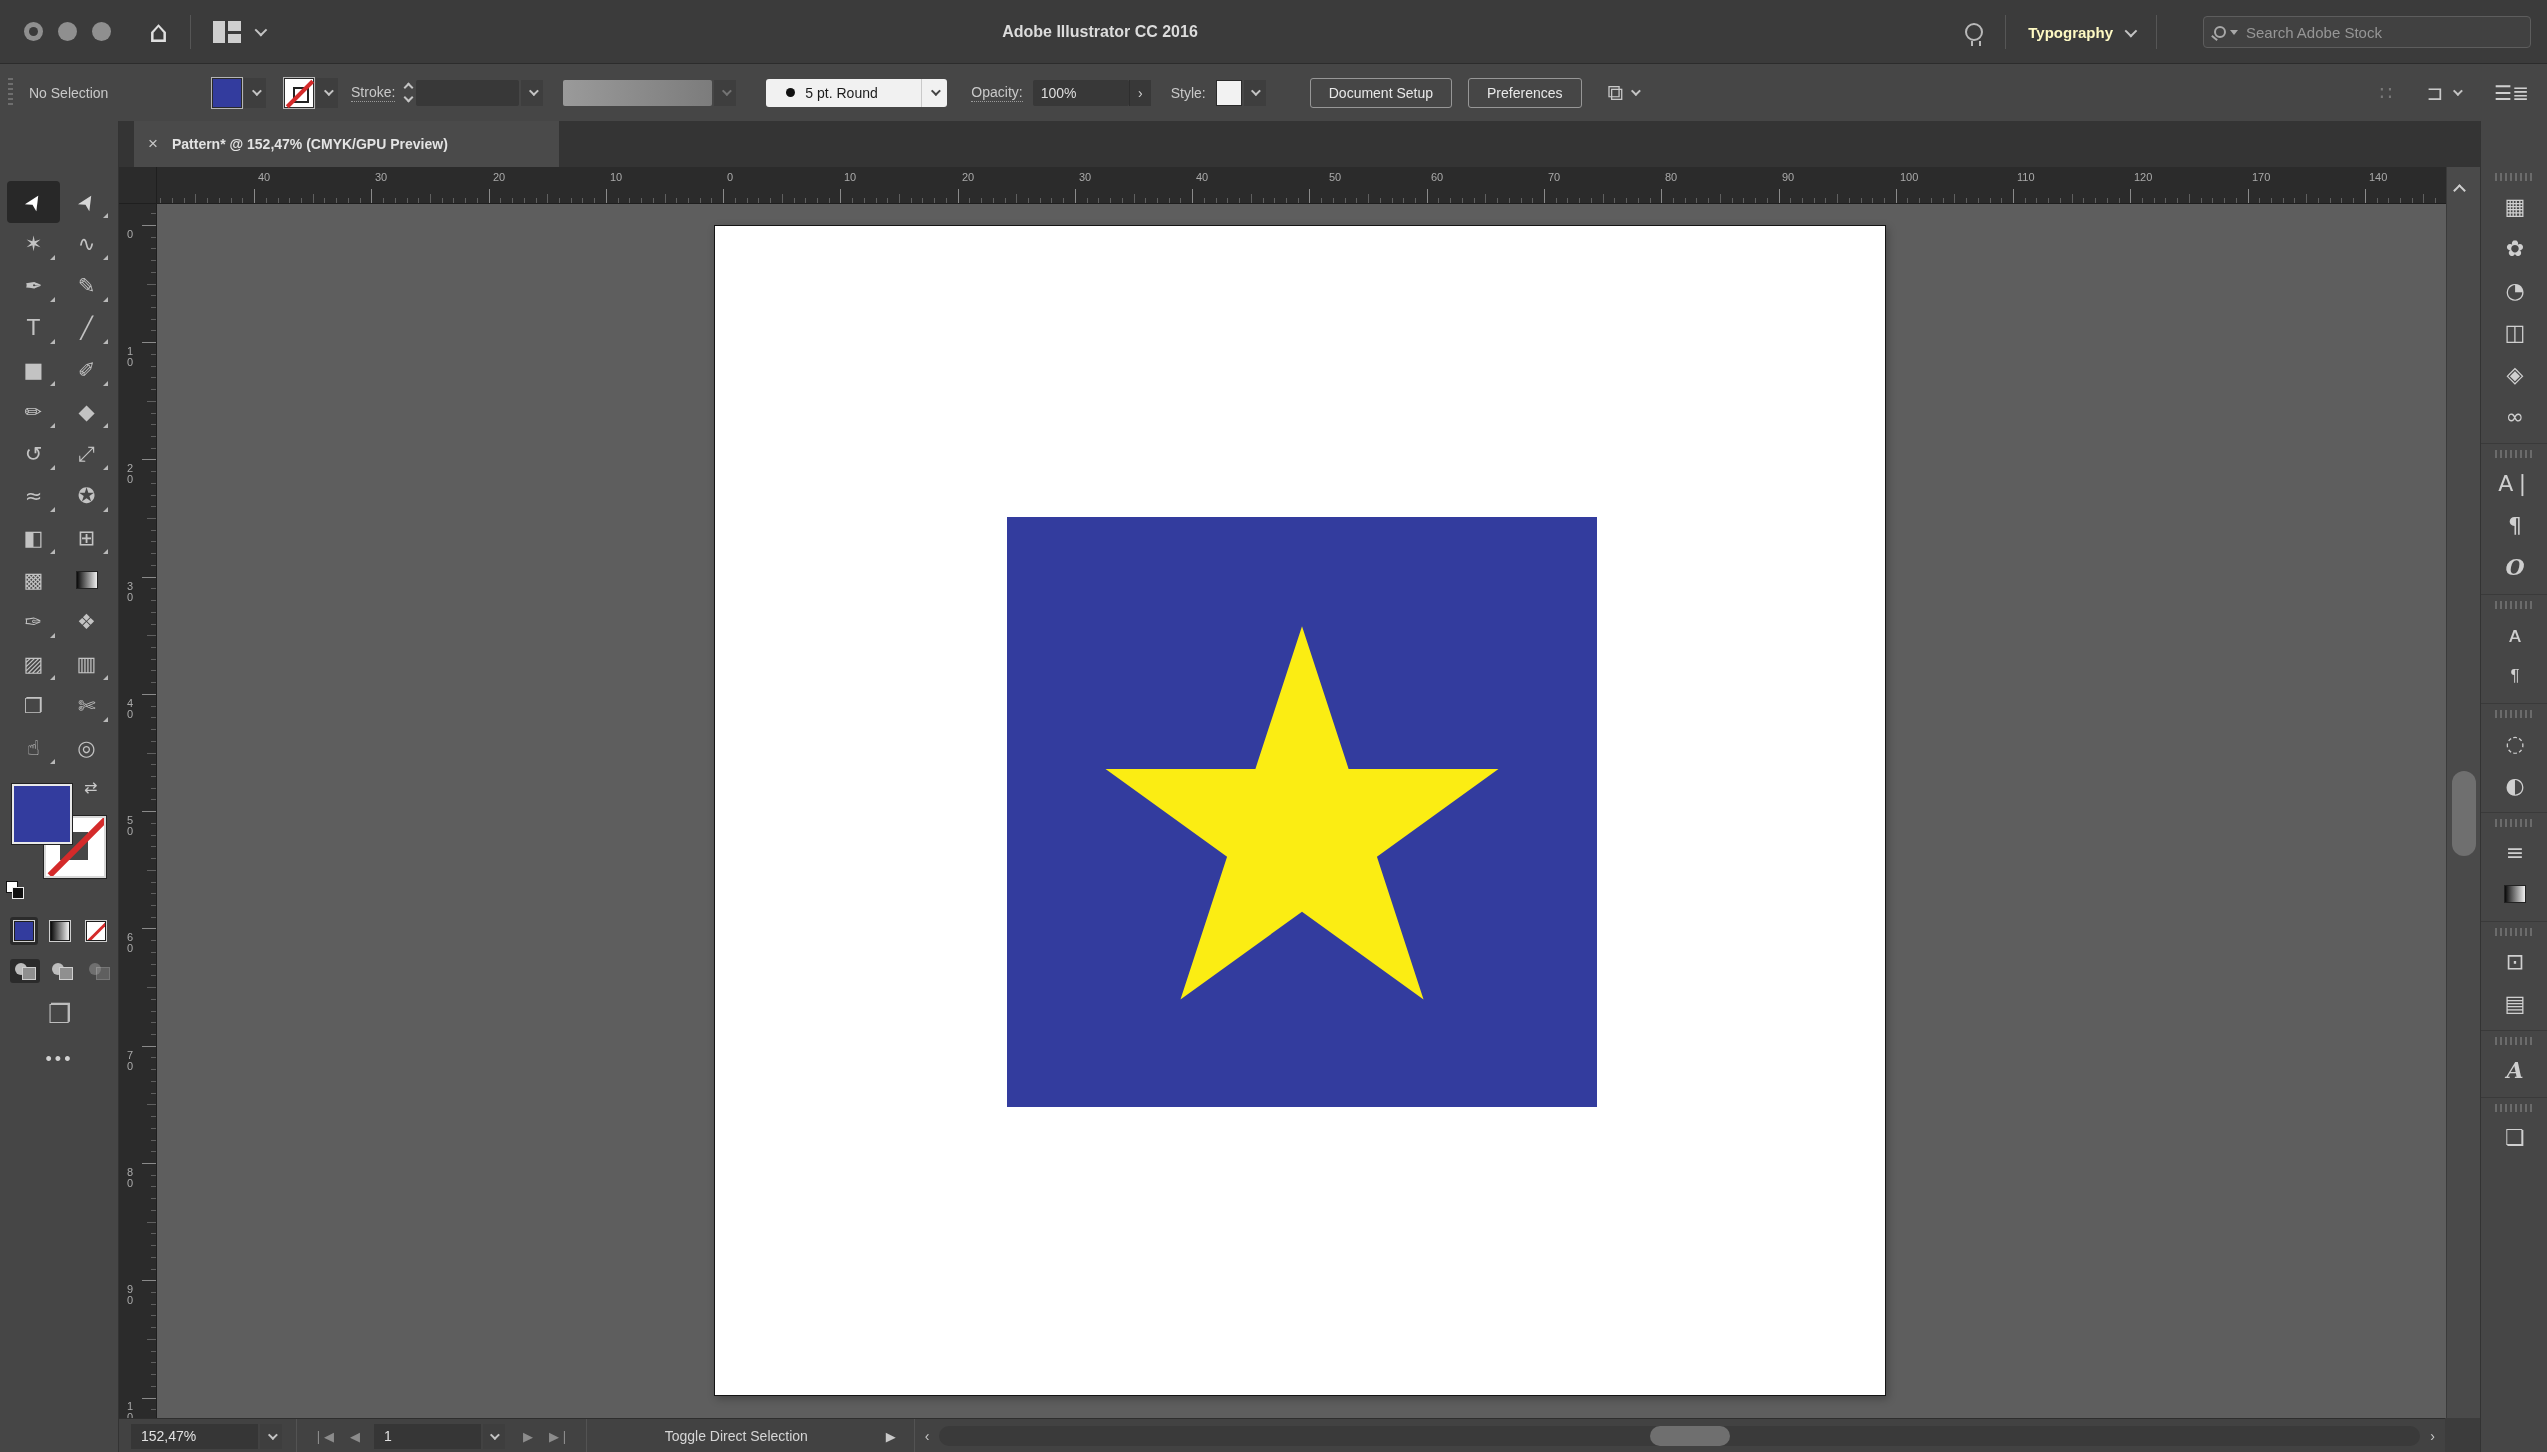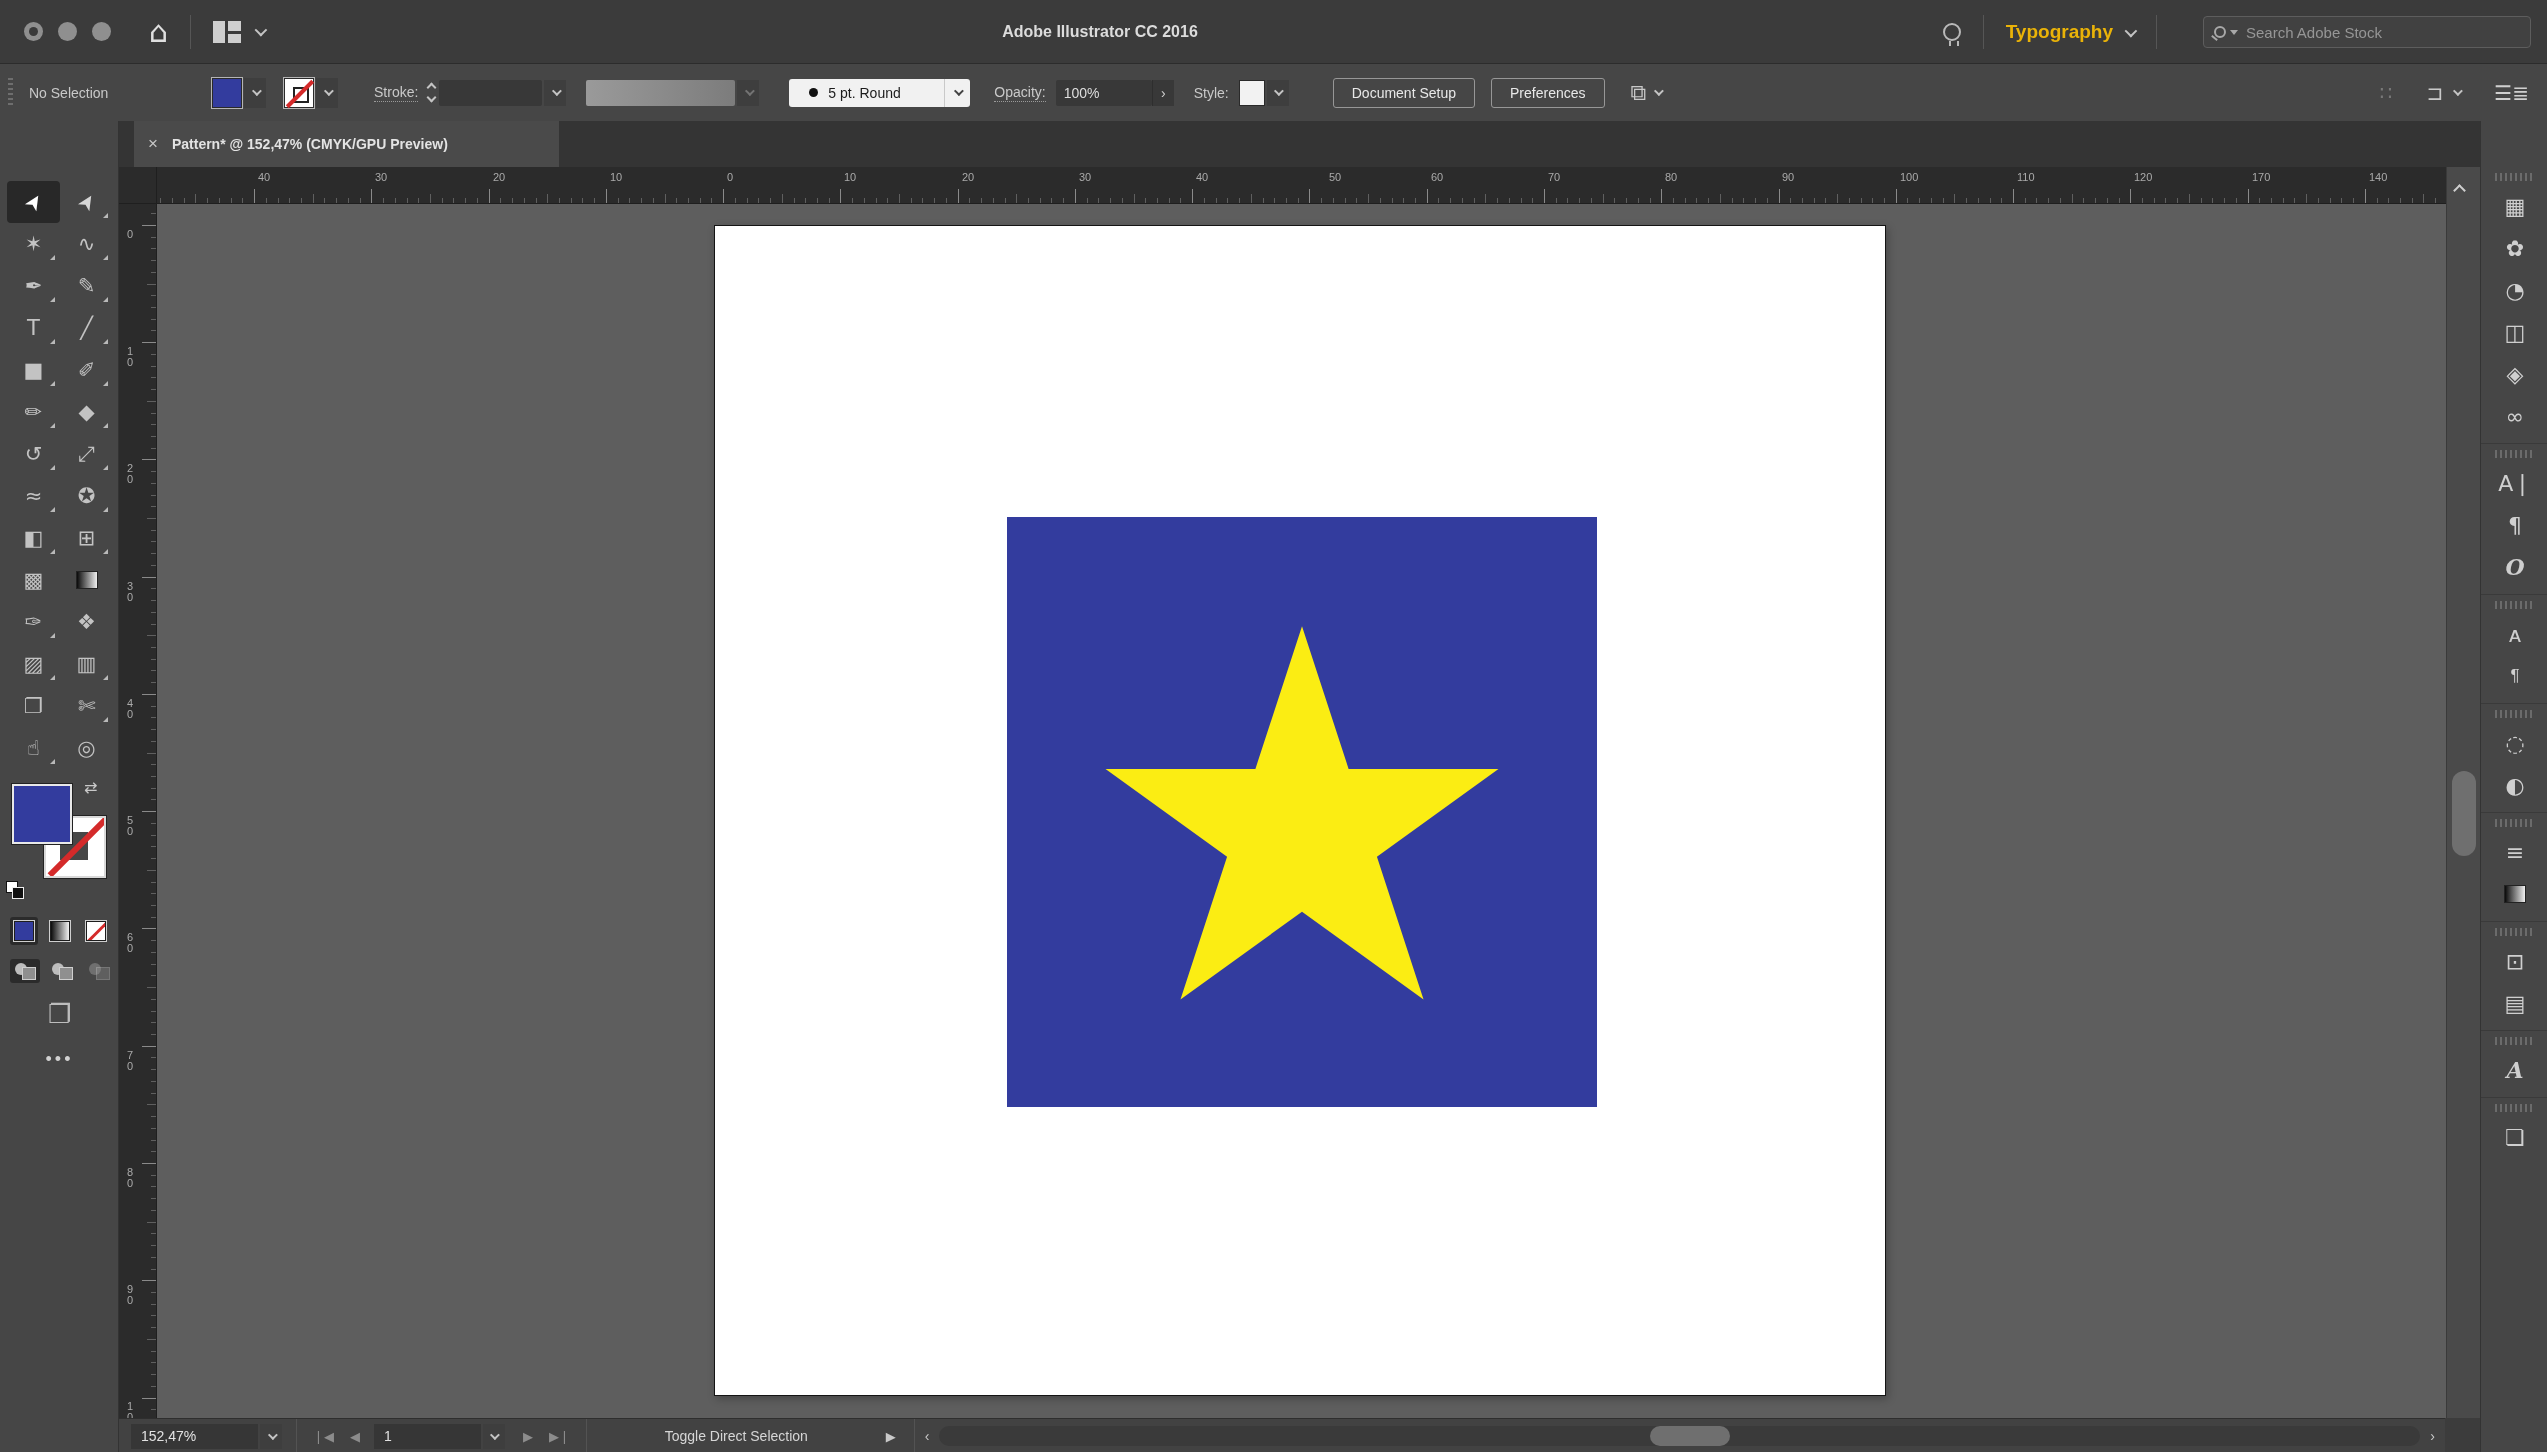--- a/index.html
+++ b/index.html
@@ -20,21 +20,21 @@
   .layout-icon i { position:absolute; background:#cfcfcf; }
   .layout-icon i:nth-child(1){ left:0; top:0; width:12px; height:22px; }
   .layout-icon i:nth-child(2){ left:15px; top:0; width:13px; height:10px; }
   .layout-icon i:nth-child(3){ left:15px; top:13px; width:13px; height:9px; }
   .chev { display:inline-block; width:9px; height:9px; border-right:2px solid #c4c4c4; border-bottom:2px solid #c4c4c4; transform:rotate(45deg) translateY(-2px); }
   .chev.sm { width:7px; height:7px; }
   .title-text { position:absolute; left:1100px; top:50%; transform:translate(-50%,-50%); font-size:16px; font-weight:bold; color:#dcdcdc; white-space:nowrap; }
   .tb-right { position:absolute; right:16px; top:0; height:64px; display:flex; align-items:center; }
   .bulb { position:relative; width:18px; height:18px; border:2px solid #b9b9b9; border-radius:50%; }
   .bulb::after { content:""; position:absolute; left:4px; bottom:-7px; width:6px; height:5px; border-left:2px solid #b9b9b9; border-right:2px solid #b9b9b9; }
-  .workspace { display:flex; align-items:center; gap:12px; font-size:19px; font-weight:bold; color:#eab308; }
+  .workspace { display:flex; align-items:center; gap:12px; font-size:15px; font-weight:bold; color:#fef9c3; }
   .searchbox { display:flex; align-items:center; width:328px; height:32px; margin-left:24px; background:#414141;
     border:1px solid #5d5d5d; border-radius:4px; padding:0 10px; }
   .mag { position:relative; width:12px; height:12px; border:2px solid #a8a8a8; border-radius:50%; margin-right:4px; }
   .mag::after { content:""; position:absolute; left:-5px; top:9px; width:7px; height:2px; background:#a8a8a8; transform:rotate(40deg); }
   .mag-caret { width:0; height:0; border-left:4px solid transparent; border-right:4px solid transparent; border-top:5px solid #a8a8a8; margin-right:8px; }
   .search-ph { font-size:15px; color:#969696; }
 
   
   .controlbar { position:absolute; left:0; top:64px; width:2547px; height:58px; background:#464646;
     border-bottom:1px solid #2e2e2e; display:flex; align-items:center; color:#c9c9c9; font-size:14px; }
@@ -188,21 +188,21 @@
     <div class="grip-v"></div>
     <span class="cb-label" style="margin-left:16px;width:159px">No Selection</span>
     <div class="swatch" style="margin-left: 24px; background: rgb(51, 60, 158);" id="cb-fill"></div>
     <div class="chevbox">
         <span class="chev sm"></span>
       </div>
     <div class="swatch stroke-none" style="margin-left:18px"></div>
     <div class="chevbox">
         <span class="chev sm"></span>
       </div>
-    <span class="cb-label dotted" style="margin-left:36px">Stroke:</span>
+    <span class="cb-label dotted" style="margin-left:13px">Stroke:</span>
     <div class="stepper">
       <span class="chev sm"></span>
         <span class="chev sm down"></span>
     </div>
     <div class="field" style="width:103px;margin-left:4px"></div>
     <div class="chevbox" style="height:26px">
         <span class="chev sm"></span>
       </div>
     <div class="wprofile" style="margin-left:20px"></div>
     <div class="chevbox" style="height:26px">

